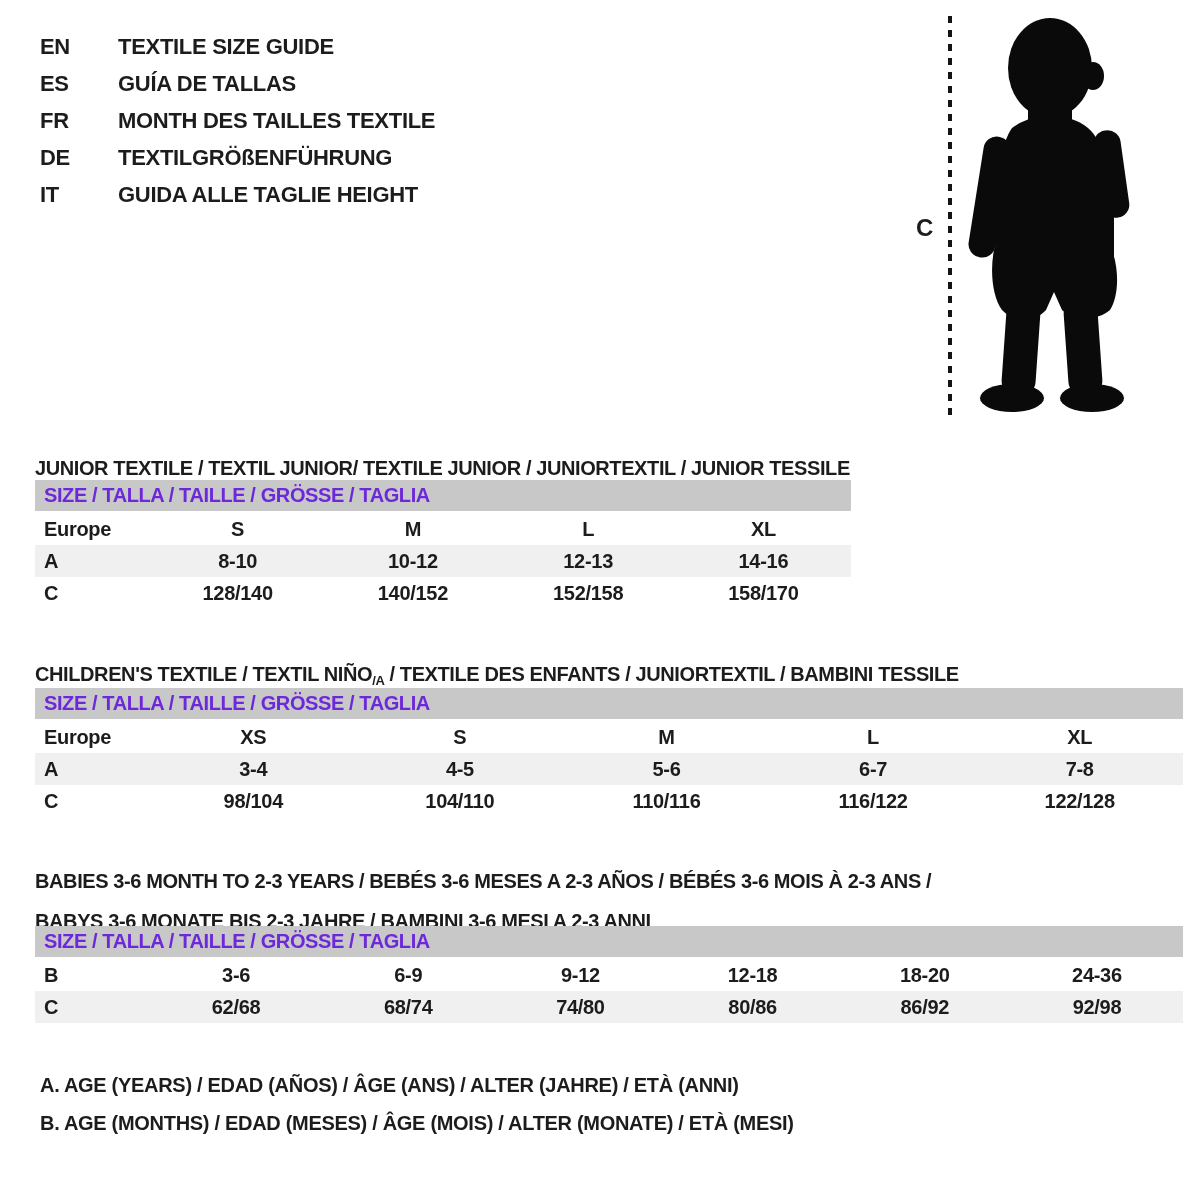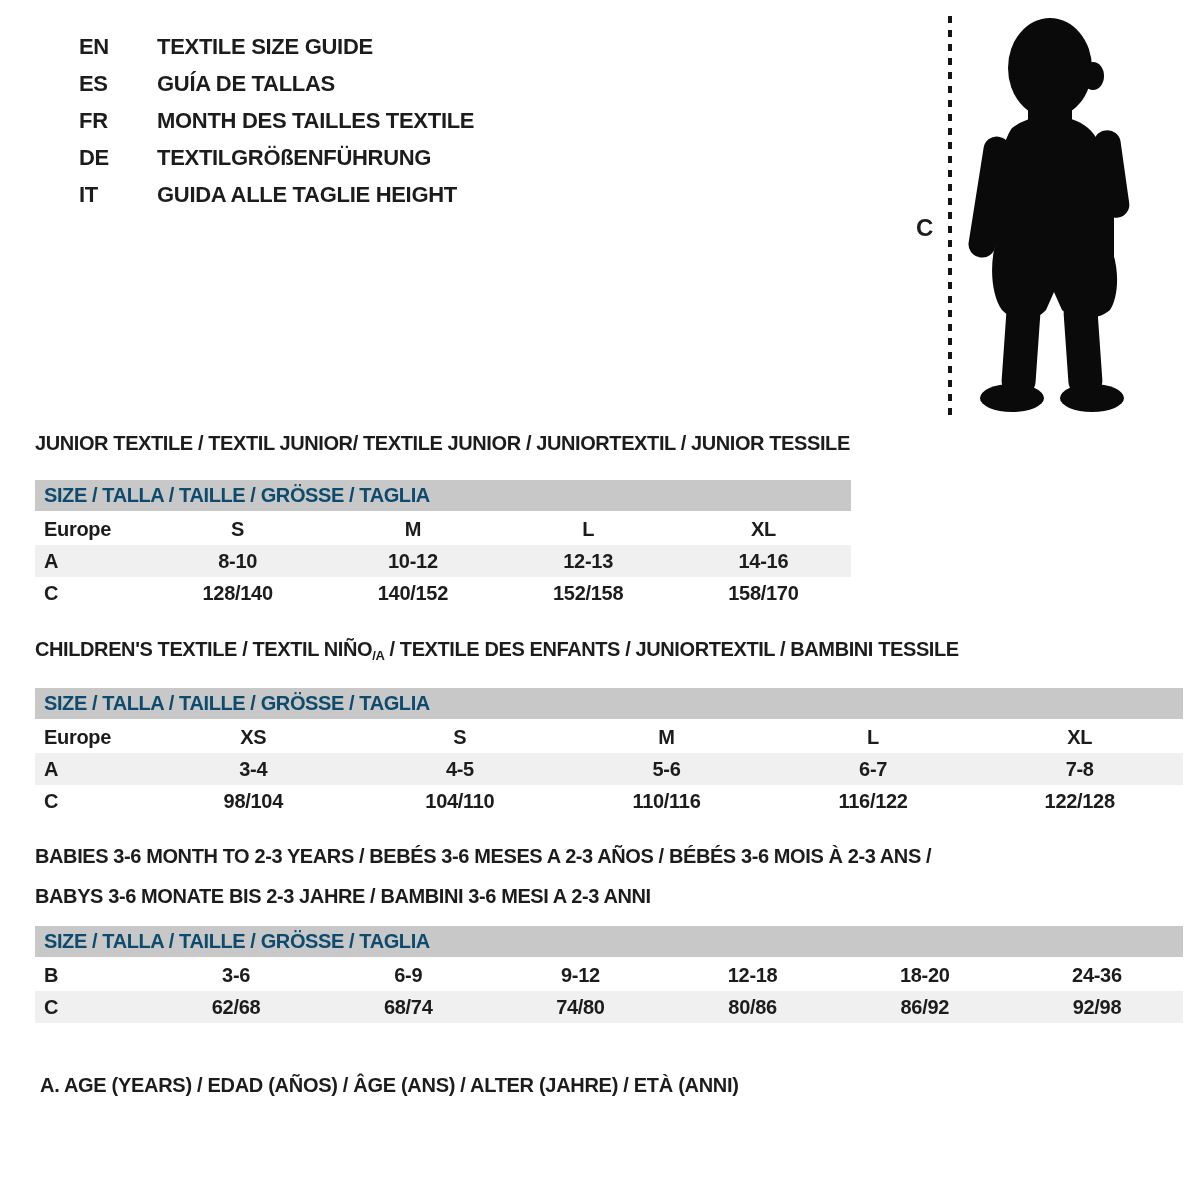--- a/index.html
+++ b/index.html
@@ -7,43 +7,43 @@
     width:1200px;height:1200px;background:#ffffff;
     font-family:"Liberation Sans","DejaVu Sans",sans-serif;
     color:#1c1c1c;
     -webkit-font-smoothing:antialiased;
   }
   .page{position:relative;width:1200px;height:1200px;overflow:hidden;background:#ffffff;}
 
   
   .lang-list{position:absolute;left:40px;top:28px;}
   .lang-row{display:flex;height:37px;align-items:center;}
-  .lang-code{width:78px;font-size:22px;font-weight:bold;letter-spacing:-0.3px;margin-left:39px;}
+  .lang-code{width:78px;font-size:22px;font-weight:bold;letter-spacing:-0.3px;}
   .lang-title{font-size:22px;font-weight:bold;letter-spacing:-0.3px;}
 
   
   .measure-line{
     position:absolute;left:948px;top:16px;width:4px;height:400px;
     background:repeating-linear-gradient(to bottom,#141414 0 7px,transparent 7px 14px);
   }
   .measure-label{
     position:absolute;left:916px;top:214px;
     font-size:24px;font-weight:bold;
   }
   .figure-svg{position:absolute;left:962px;top:10px;}
 
   
   .section{position:absolute;}
   .section-title{
-    font-size:20px;font-weight:bold;letter-spacing:-0.4px;white-space:nowrap;
+    font-size:20px;font-weight:bold;letter-spacing:-0.4px;white-space:nowrap;margin-top:25px;
   }
   .title-sub{font-size:13px;font-weight:bold;vertical-align:-4px;}
   .size-table{position:absolute;left:0;width:100%;}
   .size-header{
-    height:31px;background:#c8c8c8;color:#0c4a6e;
+    height:31px;background:#c8c8c8;color:#6d28d9;
     font-size:20px;font-weight:bold;letter-spacing:-0.4px;
     display:flex;align-items:center;padding-left:9px;box-sizing:border-box;
     margin-bottom:2px;
   }
   .trow{display:flex;height:32px;align-items:center;font-size:20px;font-weight:bold;letter-spacing:-0.3px;}
   .trow.alt{background:#f0f0f0;}
   .tlabel{width:115px;padding-left:9px;box-sizing:border-box;}
   .tcell{flex:1;text-align:center;}
 
   .junior{left:35px;top:432px;width:816px;height:180px;}
@@ -196,15 +196,16 @@
         <span class="tcell">74/80</span>
         <span class="tcell">80/86</span>
         <span class="tcell">86/92</span>
         <span class="tcell">92/98</span>
       </div>
     </div>
   </div>
 
   <div class="legend">
     <div class="legend-line">A. AGE (YEARS) / EDAD (AÑOS) / ÂGE (ANS) / ALTER (JAHRE) / ETÀ (ANNI)</div>
+    <div class="legend-line">B. AGE (MONTHS) / EDAD (MESES) / ÂGE (MOIS) / ALTER (MONATE) / ETÀ (MESI)</div>
   </div>
 
 </div>
 
 </body></html>

